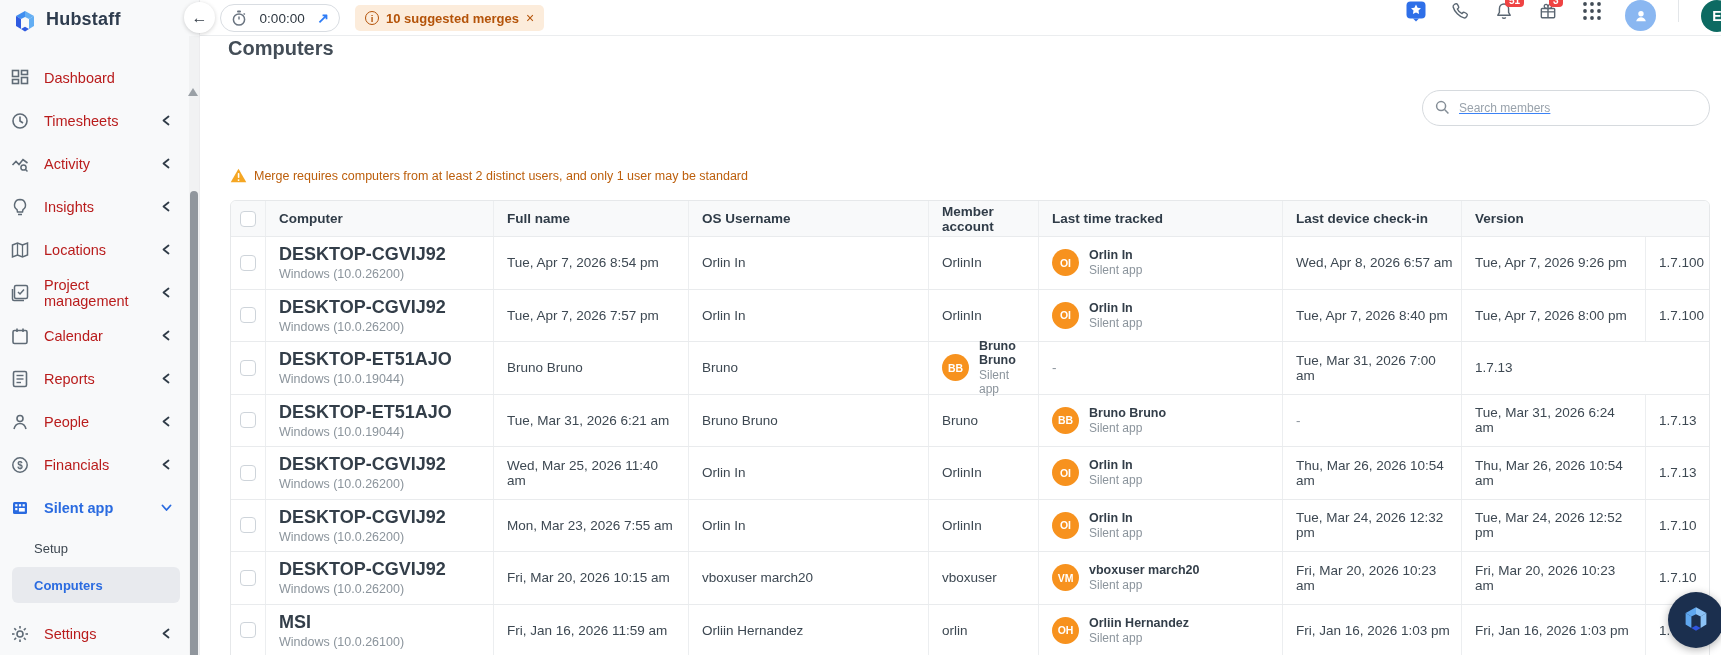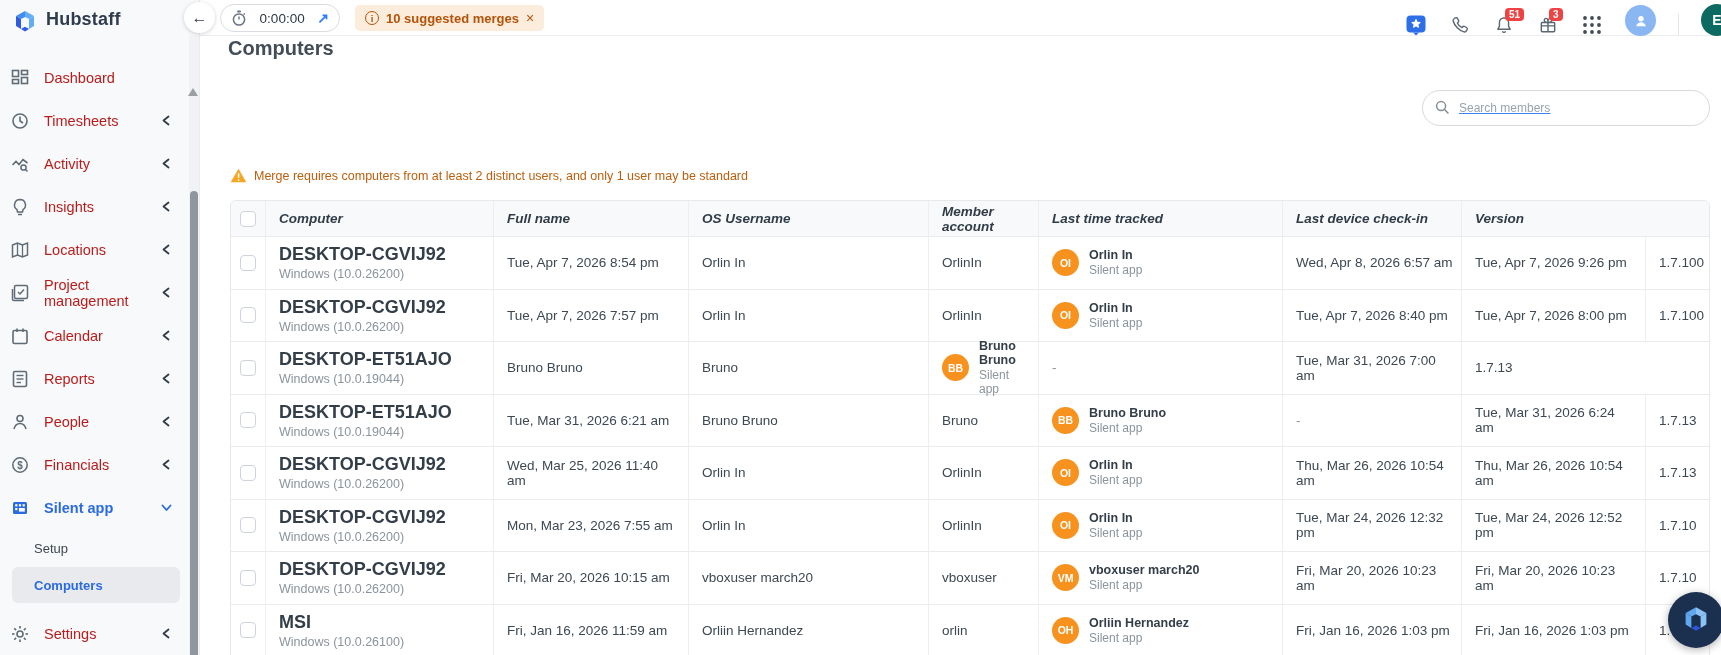--- a/index.html
+++ b/index.html
@@ -41,21 +41,21 @@
                 padding:0 10px; gap:8px; cursor:pointer; }
   .timer-val { flex:1; text-align:center; font-size:13.5px; color:#2e3740; }
   .timer-go { color:#2e7cf6; font-size:14px; font-weight:bold; }
   .merges-chip { position:absolute; left:155px; top:5px; height:26px; background:#fcecdb;
                  border-radius:5px; display:flex; align-items:center; gap:7px; padding:0 10px;
                  color:#b45309; cursor:pointer; }
   .merges-chip .info-i { width:14px; height:14px; border:1.4px solid #b45309; border-radius:50%;
                  font-size:9.5px; display:flex; align-items:center; justify-content:center; font-weight:bold; }
   .merges-chip .txt { font-size:13px; font-weight:bold; }
   .merges-chip .close { font-size:14px; color:#b45309; }
-  .tb-icons { position:absolute; right:0; top:0; height:36px; display:flex; align-items:flex-end; gap:22px;
+  .tb-icons { position:absolute; right:0; top:0; height:36px; display:flex; align-items:flex-start; gap:22px;
               padding-right:0; }
   .tb-ic { position:relative; width:22px; height:22px; display:flex; align-items:center; justify-content:center; cursor:pointer; }
   .badge { position:absolute; top:-6px; left:12px; background:#ef4343; color:#fff; font-size:10px;
            font-weight:bold; border-radius:4px; padding:1px 4px; line-height:11px; }
   .av-blue { width:31px; height:31px; border-radius:50%; background:#8ab7f1; display:flex;
              align-items:center; justify-content:center; cursor:pointer; }
   .tb-div { width:1px; height:22px; background:#e3e6e9; }
   .av-e { width:32px; height:32px; border-radius:50%; background:#0d6a62; color:#fff; font-weight:bold;
           font-size:14px; display:flex; align-items:center; justify-content:center;
           margin-right:-12px; cursor:pointer; }
@@ -70,21 +70,21 @@
   .search-wrap input::placeholder { color:#9aa3ac; }
   .search-ic { position:absolute; left:13px; top:10px; }
   .warning-row { position:absolute; left:30px; top:132px; display:flex; align-items:center; gap:7px; }
   .warning-row .wtxt { font-size:12.5px; color:#bc5e0b; }
 
   
   .table { position:absolute; left:30px; top:164px; width:1480px; border:1px solid #e6e8ea;
            border-radius:6px 6px 0 0; overflow:hidden; background:#fff; }
   .trow { display:grid; grid-template-columns:35px 228px 195px 240px 110px 244px 179px 184px 65px;
           border-bottom:1px solid #e9ebed; }
-  .thead { background:#f8f9fa;font-style:italic; }
+  .thead { background:#f8f9fa; }
   .thead .td { font-weight:bold; color:#303c48; font-size:13.5px; height:35px; }
   .td { display:flex; align-items:center; padding:0 8px 0 13px; font-size:13.5px; color:#3d4852;
         border-right:1px solid #eceef0; min-height:35px; }
   .td:last-child { border-right:none; }
   .trow:not(.thead) .td { height:51.5px; }
   .td.c-check { justify-content:center; padding:0; }
   .checkbox { width:16px; height:16px; border:1.6px solid #ced4da; border-radius:4px; background:#fff; cursor:pointer; }
   .cname { font-weight:bold; color:#333e49; font-size:18px; }
   .cos { color:#8b949c; font-size:12.5px; margin-top:2px; }
   .member { display:flex; align-items:center; gap:10px; }

